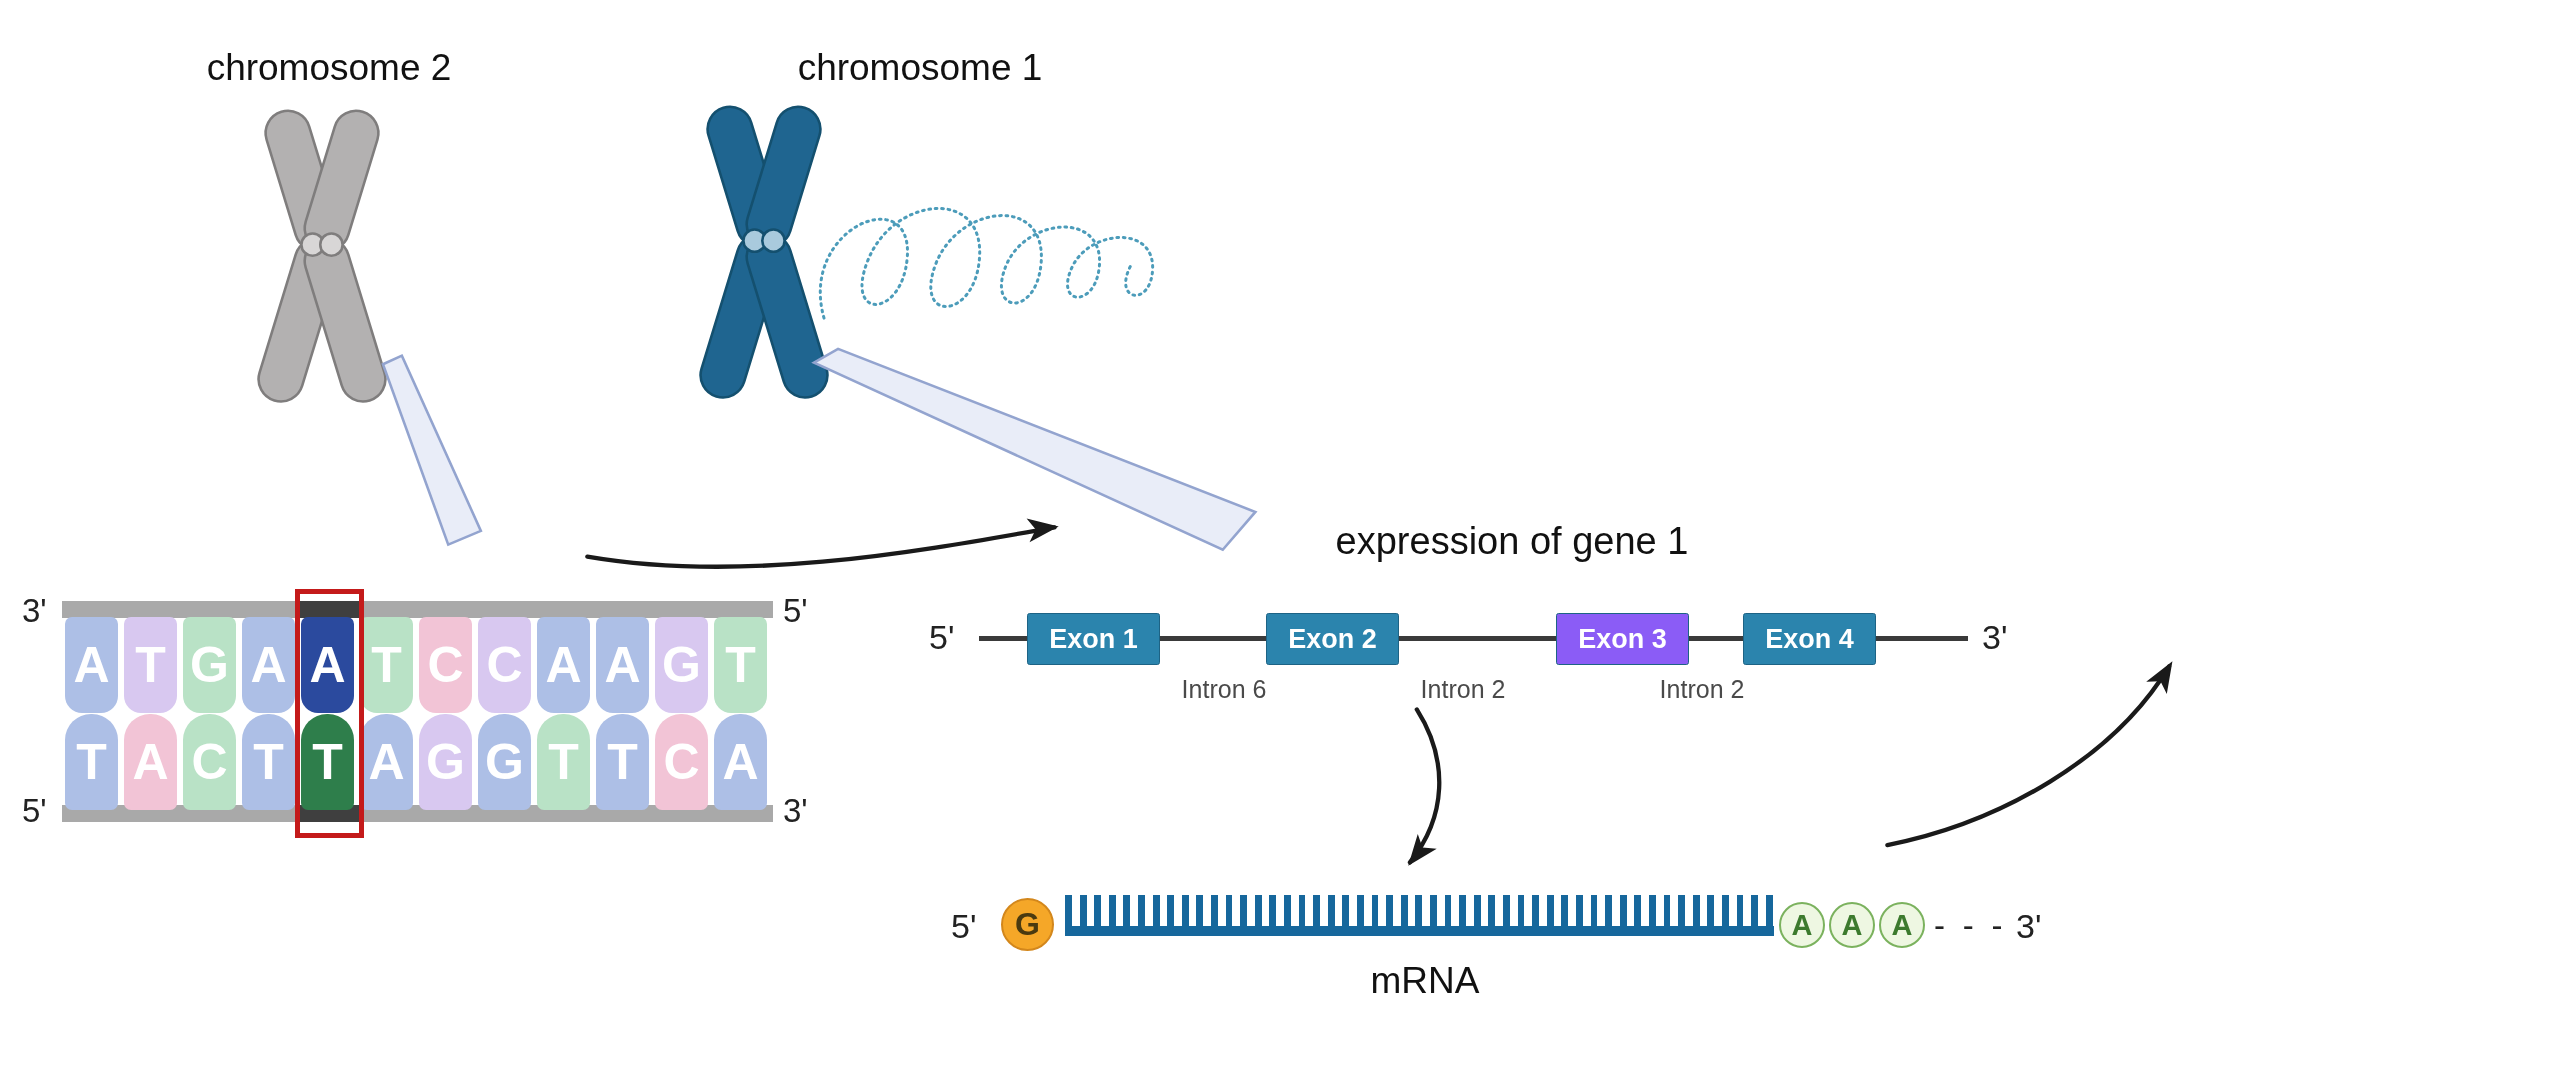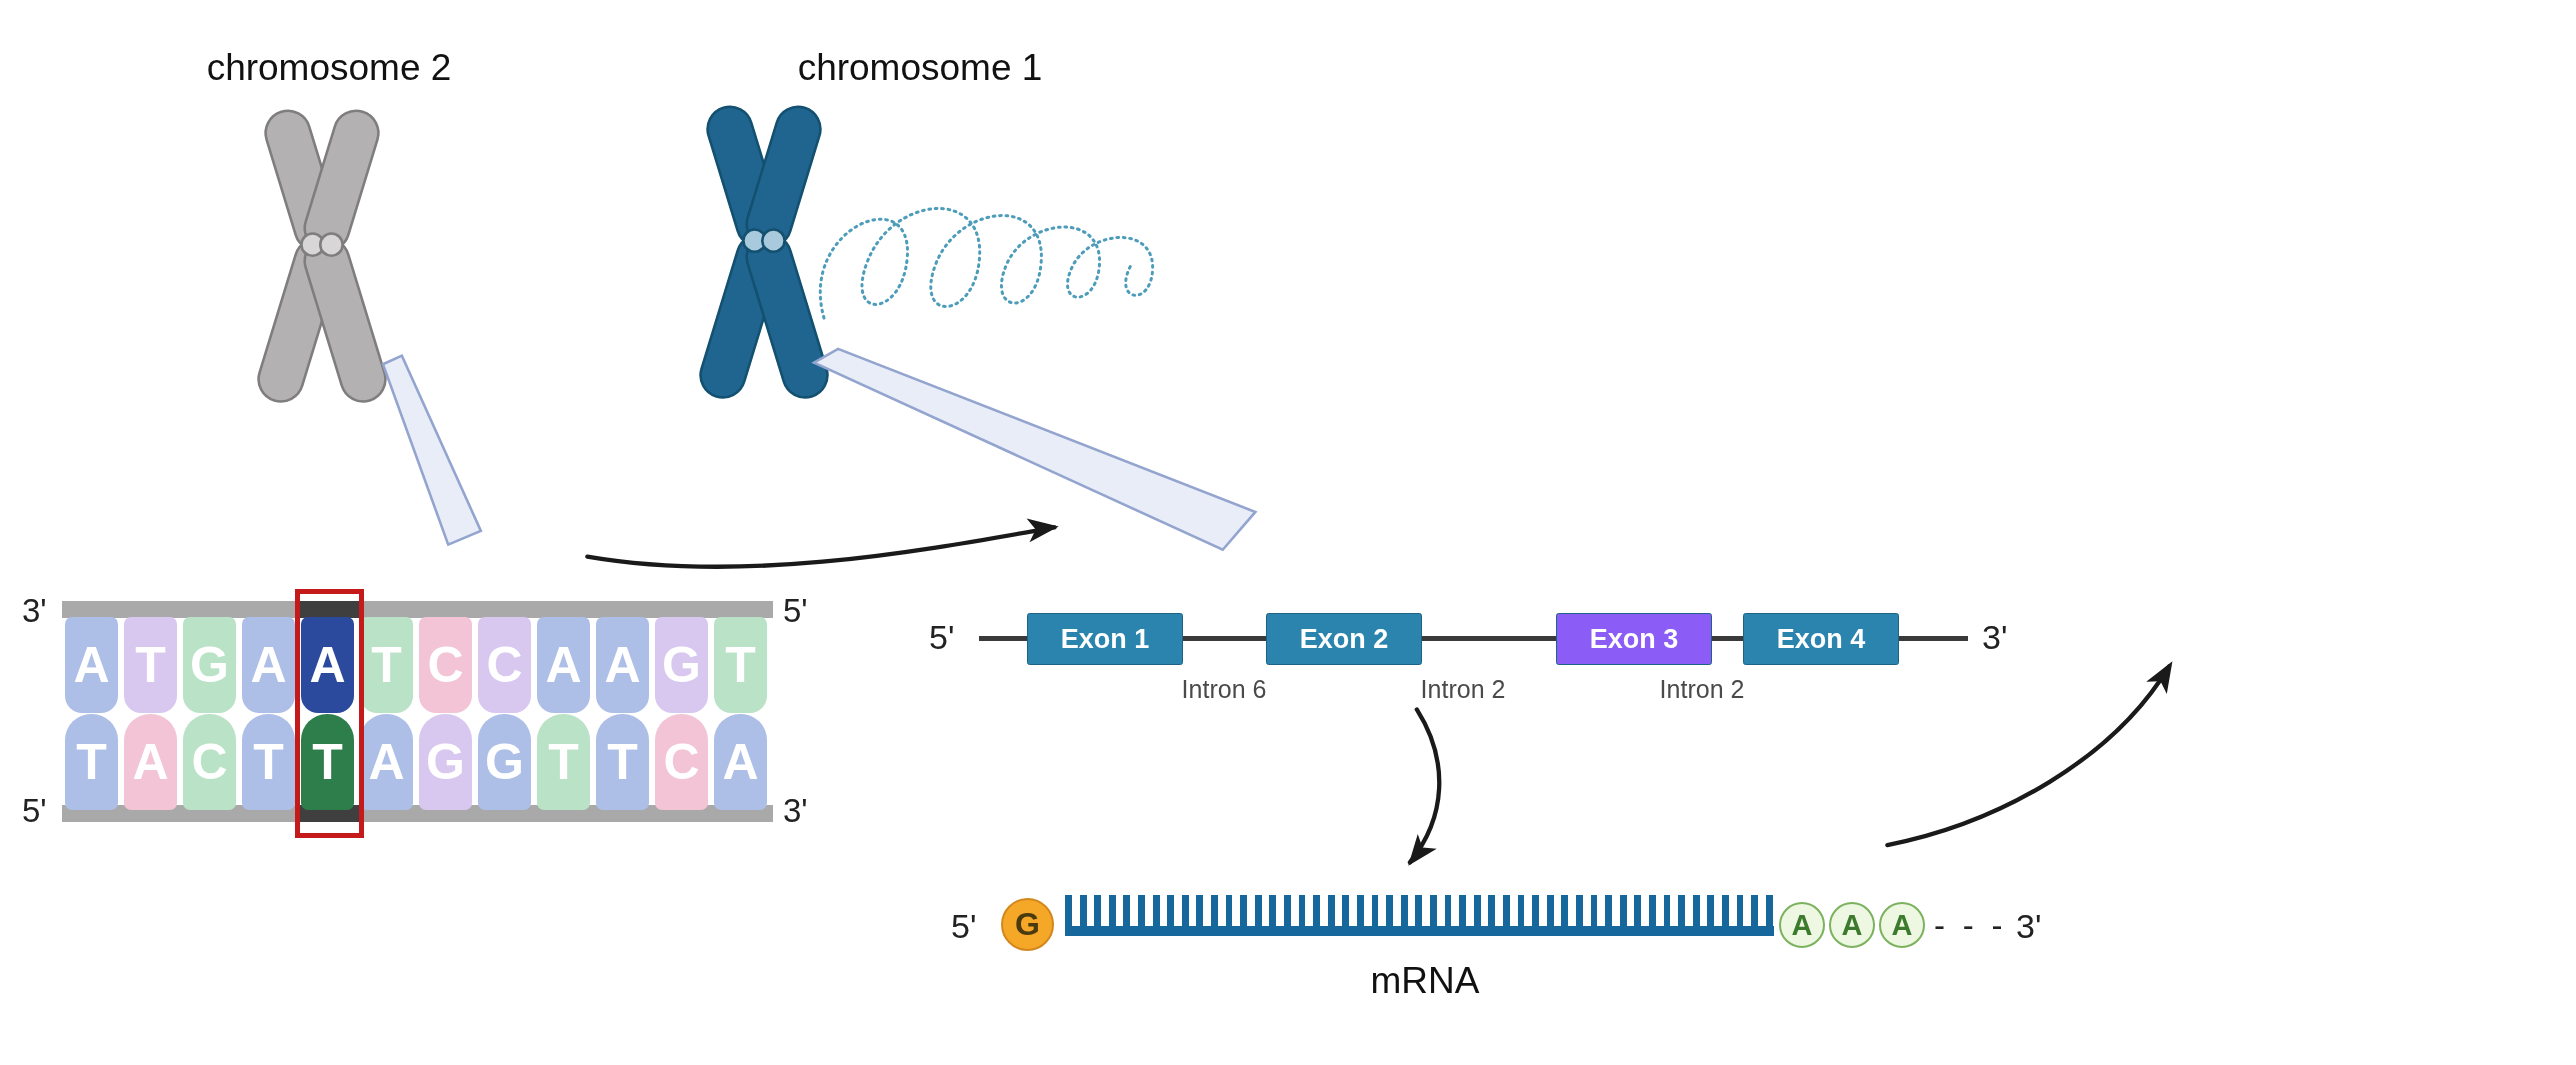--- a/index.html
+++ b/index.html
@@ -19,21 +19,21 @@
   .base { width: 53px; height: 96px; color: #ffffff; font-size: 50px; font-weight: bold;
           display: flex; align-items: center; justify-content: center; }
   .strand.top .base { border-radius: 6.9px 6.9px 17px 17px; }
   .strand.bottom .base { border-radius: 26px 26px 6.9px 6.9px; }
   .prime { position: absolute; font-size: 33px; color: #222; }
   #snp-box { position: absolute; left: 295px; top: 589px; width: 69px; height: 249px;
              border: 5.2px solid #c41a1a; background: transparent; }
 
   
   #gene-line { position: absolute; left: 979px; top: 636px; width: 989px; height: 5.2px; background: #3a3a3a; }
-  .exon { position: absolute; top: 613px; width: 156px; height: 52px; background: #2b84ad;
+  .exon { position: absolute; top: 613px; width: 133px; height: 52px; background: #2b84ad;
           border: 1.7px solid #1d6385; border-radius: 2.6px; color: #fff; font-weight: bold;
           font-size: 27px; display: flex; align-items: center; justify-content: center; }
   .intron-label { position: absolute; top: 675px; font-size: 25px; color: #4a4a4a;
                   transform: translateX(-50%); white-space: nowrap; }
 
   
   #mrna-cap { position: absolute; left: 1001px; top: 898px; width: 53px; height: 53px;
               border-radius: 50%; background: #f5a728; border: 2.6px solid #d3871c;
               display: flex; align-items: center; justify-content: center;
               font-size: 32px; font-weight: bold; color: #4a3a10; }
@@ -145,20 +145,21 @@
     <div class="base" style="background: rgb(216, 200, 240);">G</div>
     <div class="base" style="background: rgb(173, 191, 230);">G</div>
     <div class="base" style="background: rgb(185, 226, 198);">T</div>
     <div class="base" style="background: rgb(173, 191, 230);">T</div>
     <div class="base" style="background: rgb(242, 196, 214);">C</div>
     <div class="base" style="background: rgb(173, 191, 230);">A</div>
   </div>
 
   <div id="snp-box"></div>
 
+  <div class="label big-label center" style="left:1512px; top:520px;">expression of gene 1</div>
 
   <span class="prime" style="left:929px; top:618px; font-size:34px;">5'</span>
   <div id="gene-line"></div>
   <span class="prime" style="left:1982px; top:618px; font-size:34px;">3'</span>
 
   <div class="exon" style="left: 1027px; background: rgb(43, 132, 173);">Exon 1</div>
   <div class="exon" style="left: 1266px; background: rgb(43, 132, 173);">Exon 2</div>
   <div class="exon" style="left: 1556px; background: #8b5cf6;">Exon 3</div>
   <div class="exon" style="left: 1743px; background: rgb(43, 132, 173);">Exon 4</div>
 

